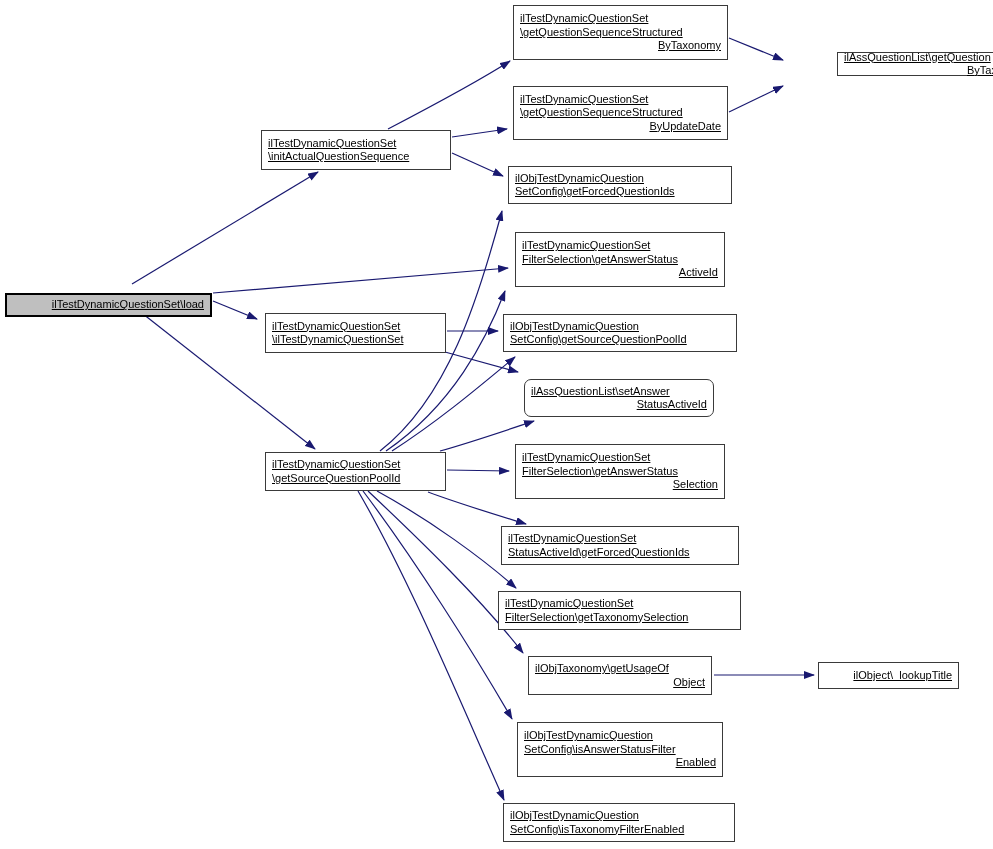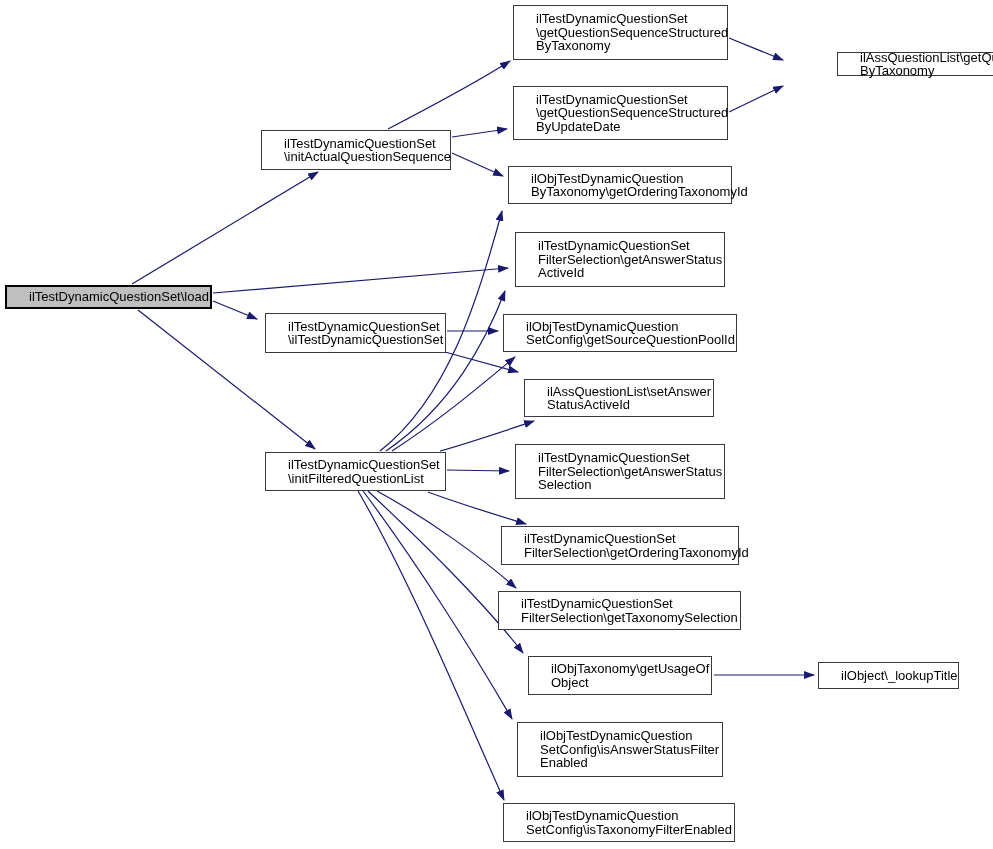--- a/index.html
+++ b/index.html
@@ -10,35 +10,37 @@
     background:#ffffff;
     overflow:hidden;
   }
   .edges{position:absolute;left:0;top:0;width:993px;height:849px;}
   .node{
     position:absolute;
     box-sizing:border-box;
     background:#ffffff;
     border:1px solid #3a3a3a;
     color:#000;
-    font-size:13px;
+    font-size:11px;
     line-height:13.4px;
     display:flex;
     flex-direction:column;
     justify-content:center;
-    padding:1px 22px;
+    padding:1px 6px;
     white-space:nowrap;
     z-index:2;
+    text-decoration:underline;
   }
   .node.root{
     background:#bfbfbf;
     border:2px solid #000000;
+    margin-top:8px;
   }
   .ln{display:block;text-align:left;}
-  .ln.c{text-align:left;}
+  .ln.c{text-align:right;}
 </style>
 </head>
 <body>
 
 <div class="canvas">
 
   <svg class="edges" width="993" height="849" viewBox="0 0 993 849" fill="none" stroke="#191970" stroke-width="1.2">
     <defs>
       <marker id="arrow" markerUnits="userSpaceOnUse" markerWidth="11" markerHeight="8" refX="10" refY="4" orient="auto">
         <path d="M0,0 L11,4 L0,8 z" fill="#191970" stroke="none"></path>
@@ -77,21 +79,21 @@
     <span class="ln">\initActualQuestionSequence</span>
   </div>
 
   <div class="node" style="left:265px;top:313px;width:181px;height:40px;">
     <span class="ln">ilTestDynamicQuestionSet</span>
     <span class="ln">\ilTestDynamicQuestionSet</span>
   </div>
 
   <div class="node" style="left:265px;top:452px;width:181px;height:39px;">
     <span class="ln">ilTestDynamicQuestionSet</span>
-    <span class="ln">\initFilteredQuestionList</span>
+    <span class="ln">\getSourceQuestionPoolId</span>
   </div>
 
   <div class="node" style="left:513px;top:5px;width:215px;height:55px;">
     <span class="ln">ilTestDynamicQuestionSet</span>
     <span class="ln">\getQuestionSequenceStructured</span>
     <span class="ln c">ByTaxonomy</span>
   </div>
 
   <div class="node" style="left:513px;top:86px;width:215px;height:54px;">
     <span class="ln">ilTestDynamicQuestionSet</span>
@@ -99,48 +101,48 @@
     <span class="ln c">ByUpdateDate</span>
   </div>
 
   <div class="node" style="left:789px;top:52px;width:200px;height:24px;margin-left:48px;">
     <span class="ln">ilAssQuestionList\getQuestion</span>
     <span class="ln c">ByTaxonomy</span>
   </div>
 
   <div class="node" style="left:508px;top:166px;width:224px;height:38px;">
     <span class="ln">ilObjTestDynamicQuestion</span>
-    <span class="ln">ByTaxonomy\getOrderingTaxonomyId</span>
+    <span class="ln">SetConfig\getForcedQuestionIds</span>
   </div>
 
   <div class="node" style="left:515px;top:232px;width:210px;height:55px;">
     <span class="ln">ilTestDynamicQuestionSet</span>
     <span class="ln">FilterSelection\getAnswerStatus</span>
     <span class="ln c">ActiveId</span>
   </div>
 
   <div class="node" style="left:503px;top:314px;width:234px;height:38px;">
     <span class="ln">ilObjTestDynamicQuestion</span>
     <span class="ln">SetConfig\getSourceQuestionPoolId</span>
   </div>
 
-  <div class="node" style="left:524px;top:379px;width:190px;height:38px;">
+  <div class="node" style="left:524px;top:379px;width:190px;height:38px;border-radius:7px;">
     <span class="ln">ilAssQuestionList\setAnswer</span>
     <span class="ln c">StatusActiveId</span>
   </div>
 
   <div class="node" style="left:515px;top:444px;width:210px;height:55px;">
     <span class="ln">ilTestDynamicQuestionSet</span>
     <span class="ln">FilterSelection\getAnswerStatus</span>
     <span class="ln c">Selection</span>
   </div>
 
   <div class="node" style="left:501px;top:526px;width:238px;height:39px;">
     <span class="ln">ilTestDynamicQuestionSet</span>
-    <span class="ln">FilterSelection\getOrderingTaxonomyId</span>
+    <span class="ln">StatusActiveId\getForcedQuestionIds</span>
   </div>
 
   <div class="node" style="left:498px;top:591px;width:243px;height:39px;">
     <span class="ln">ilTestDynamicQuestionSet</span>
     <span class="ln">FilterSelection\getTaxonomySelection</span>
   </div>
 
   <div class="node" style="left:818px;top:662px;width:141px;height:27px;">
     <span class="ln c">ilObject\_lookupTitle</span>
   </div>

